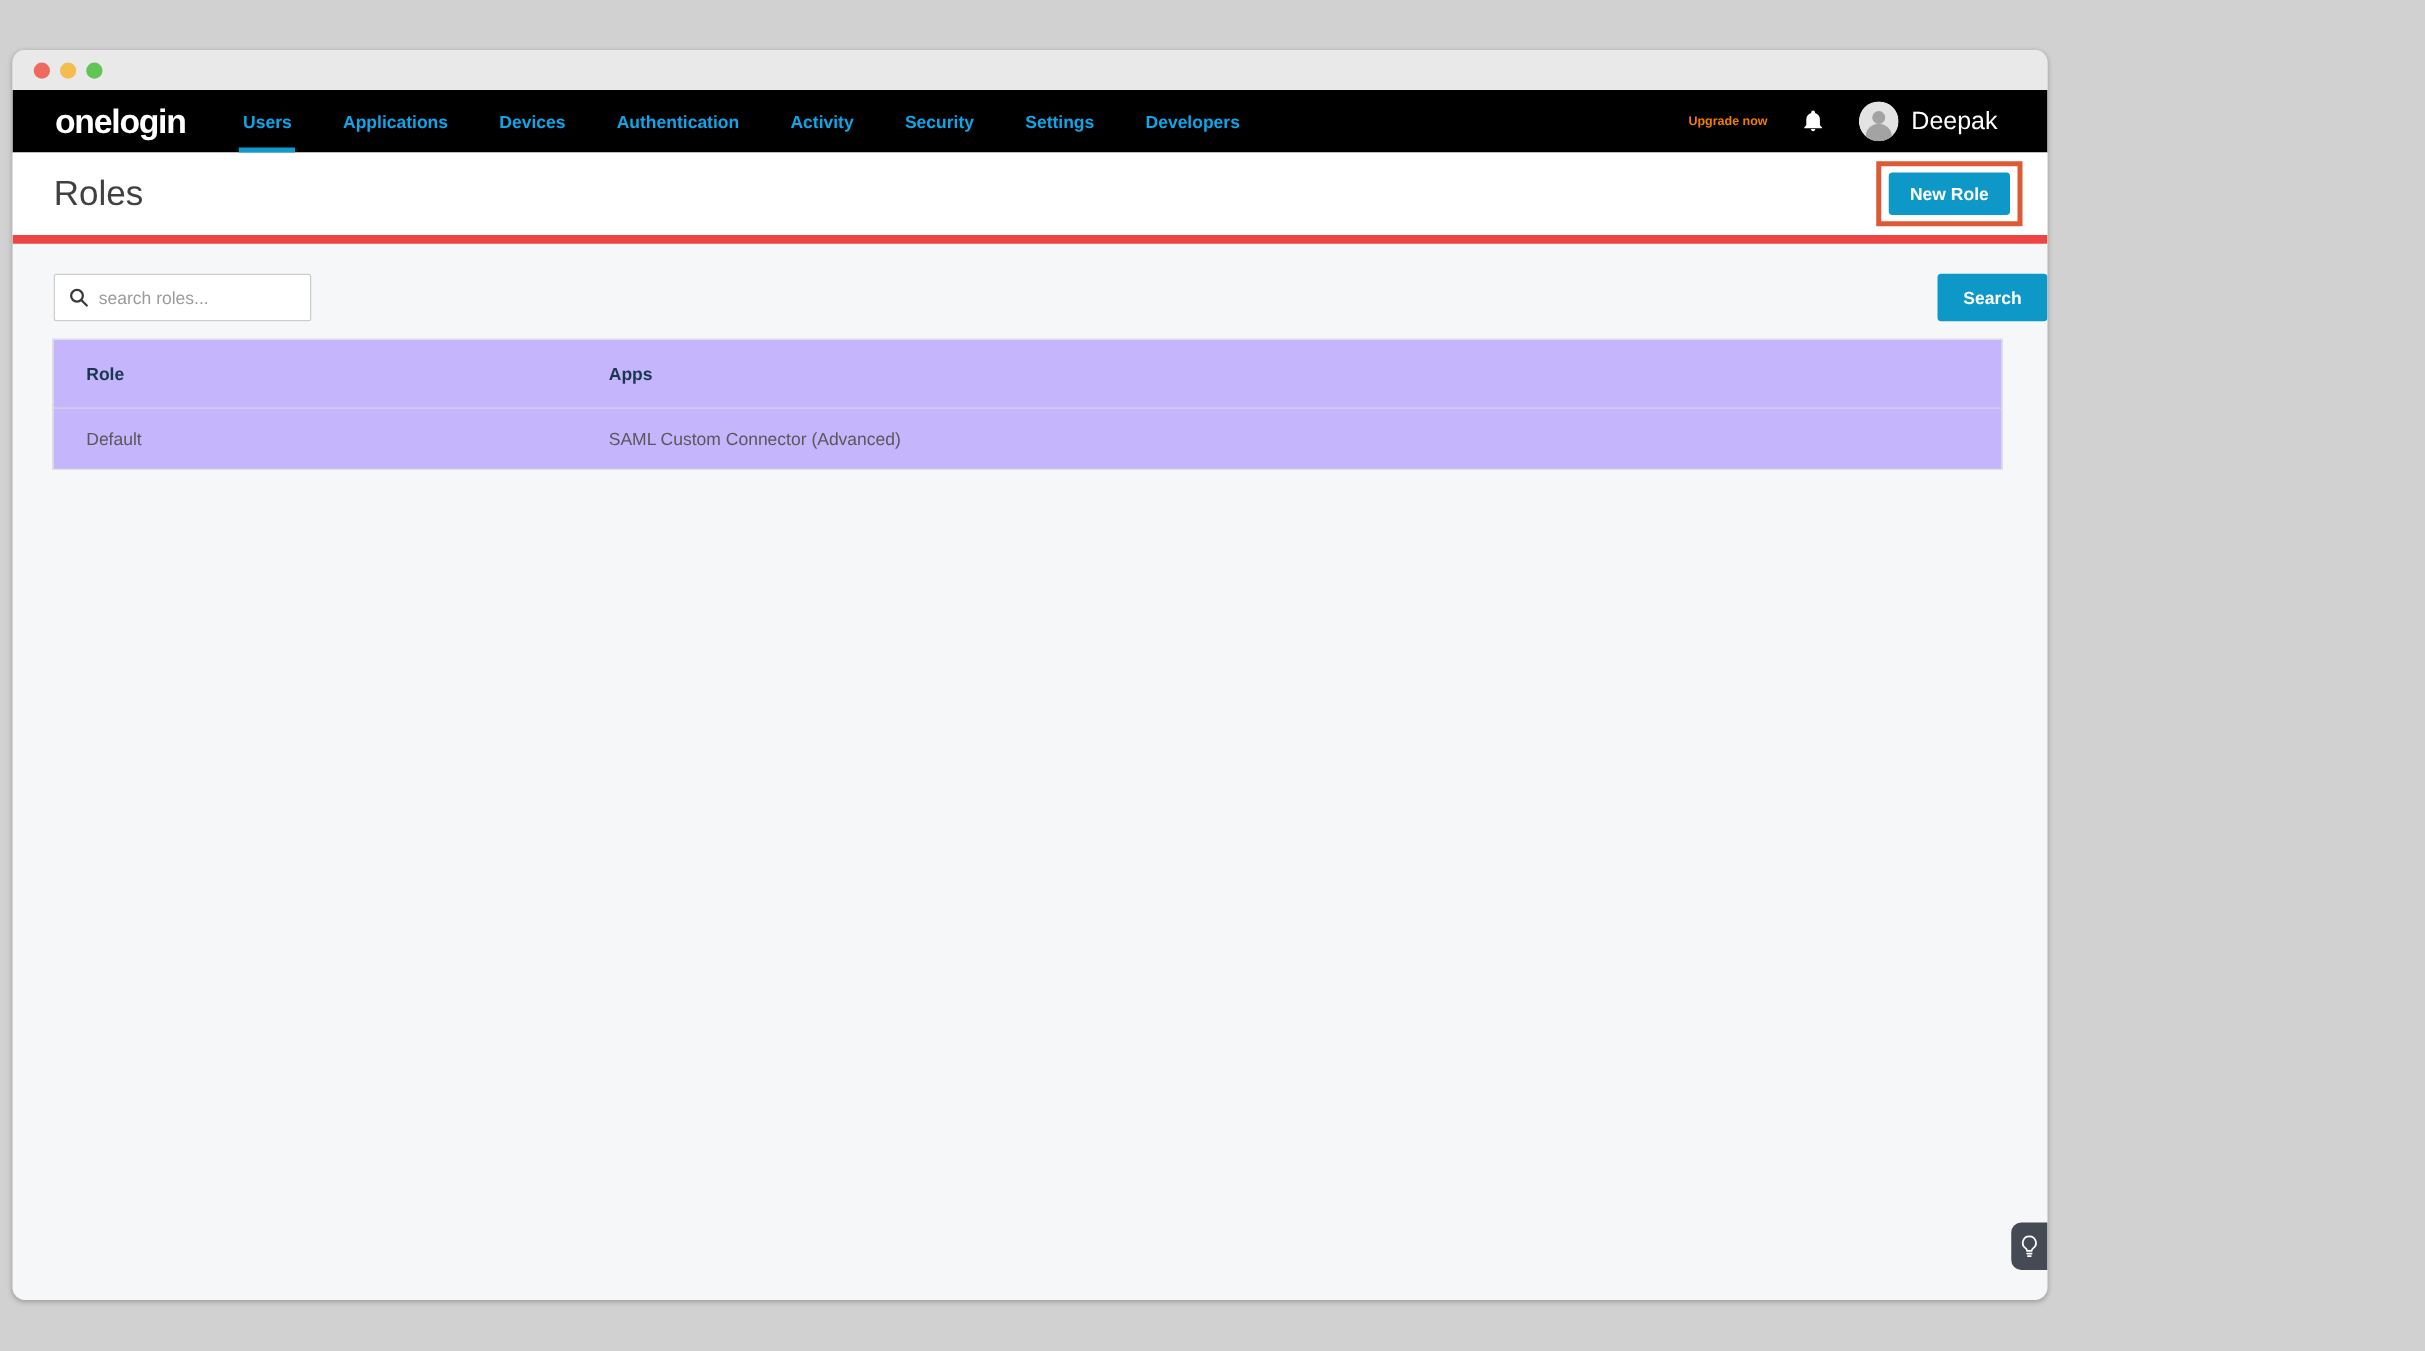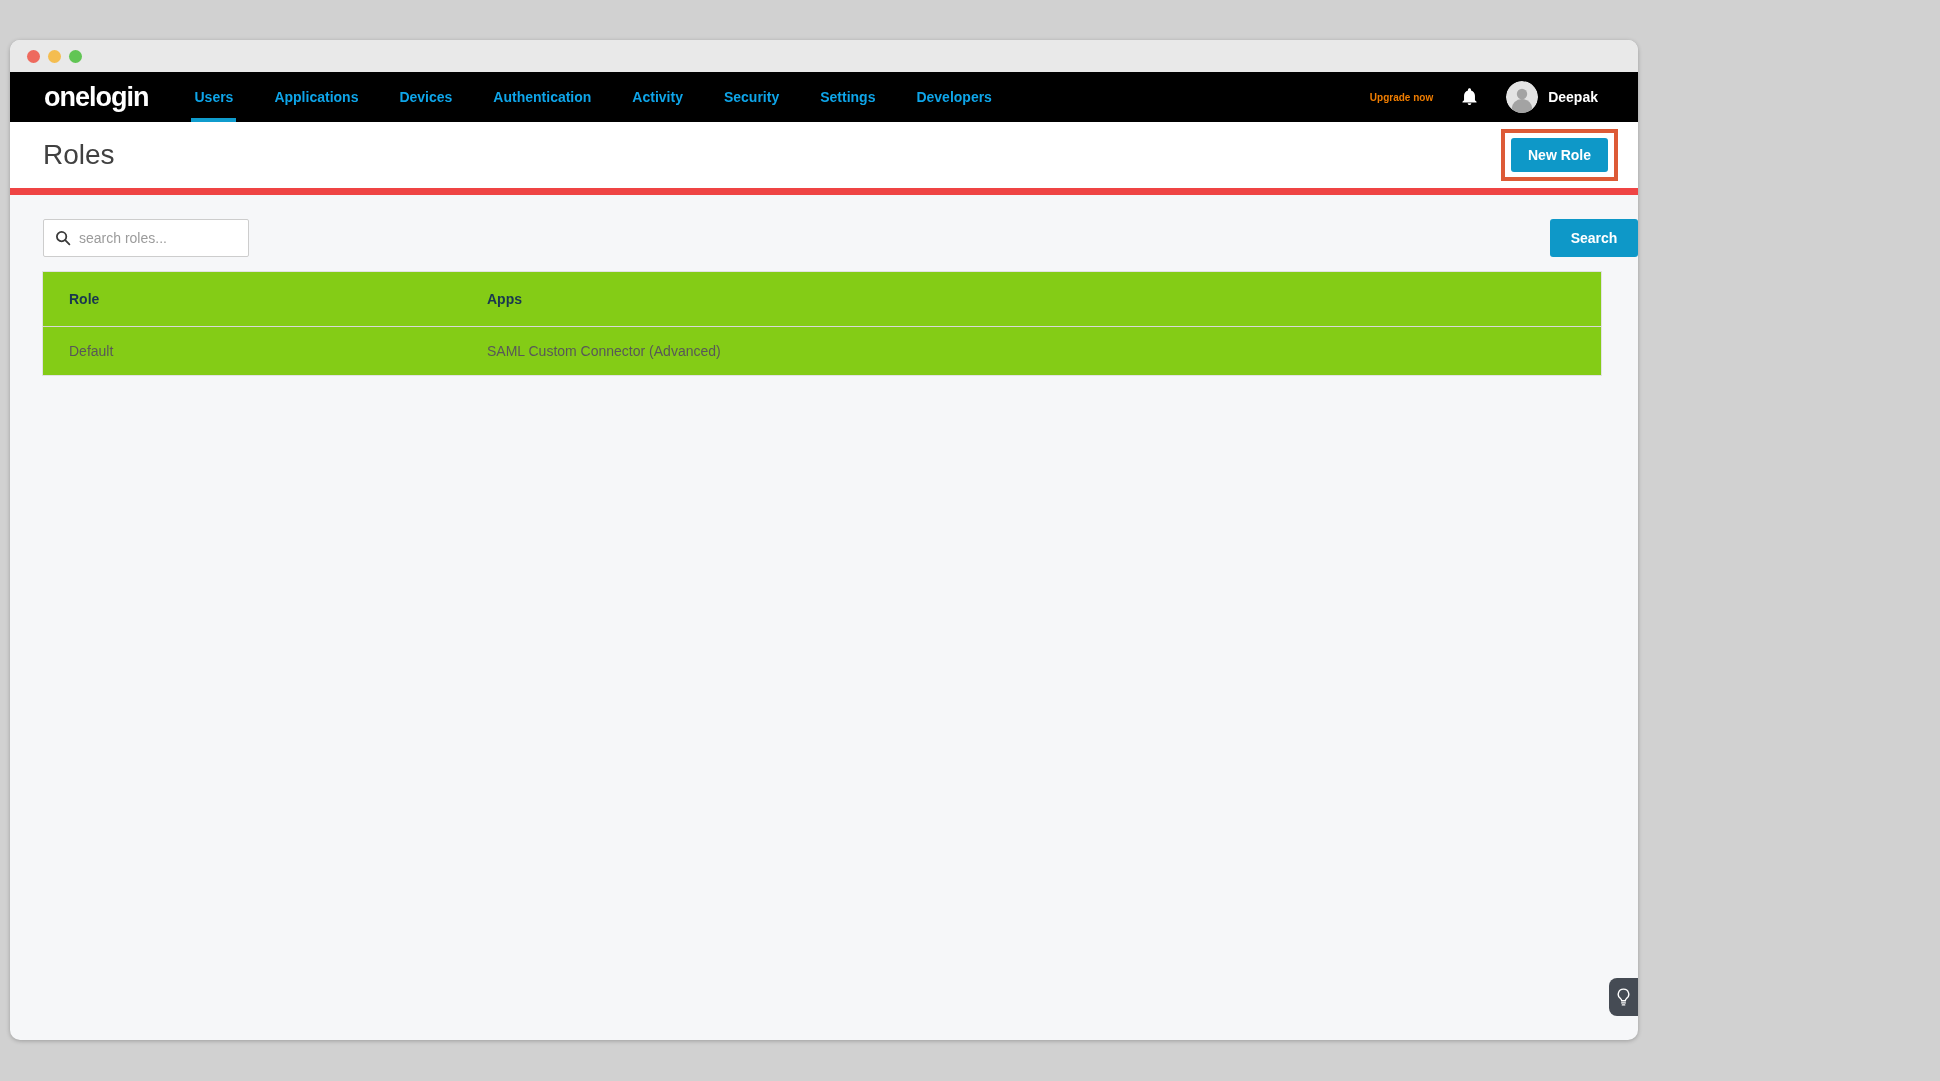--- a/index.html
+++ b/index.html
@@ -45,21 +45,21 @@
   }
   .nav-item.active::after {
     content:""; position:absolute; left:-3px; right:-3px; bottom:0;
     height:4px; background:#0f9ccd;
   }
   .nav-right { margin-left:auto; display:flex; align-items:center; gap:27px; }
   .upgrade { color:#f07d00; font-size:10px; font-weight:700; cursor:pointer; white-space:nowrap; }
   .bell-btn { display:flex; align-items:center; cursor:pointer; }
   .user { display:flex; align-items:center; gap:10px; cursor:pointer; }
   .avatar { width:32px; height:32px; border-radius:50%; overflow:hidden; }
-  .username { color:#fff; font-size:14px; font-weight:700; }
+  .username { color:#fff; font-size:20px; font-weight:400; }
   
   .page-header {
     height:73px; background:#fff; border-bottom:7px solid #ef4444;
     display:flex; align-items:center; justify-content:space-between;
     padding:0 20px 0 33px;
   }
   .page-title { font-size:28px; color:#414141; font-weight:400; }
   .annotation { border:4px solid #dd5a36; padding:5px 6px; }
   .btn {
     background:#0e98c8; color:#fff; border:none; cursor:pointer;
@@ -75,21 +75,21 @@
     display:flex; align-items:center; padding-left:11px;
   }
   .search-box input {
     border:none; outline:none; background:transparent;
     flex:1; min-width:0; margin-left:8px;
     font-family:inherit; font-size:14px; color:#555;
   }
   .search-box input::placeholder { color:#9b9b9b; }
   .btn-search { width:88px; height:38px; margin-left:7px; }
   .table-card {
-    margin:14px 36px 0 32px; background:#84cc16;
+    margin:14px 36px 0 32px; background:#c4b5fd;
     border:1px solid #e2e2e2;
   }
   .thead, .trow {
     display:grid; grid-template-columns:418px 1fr;
     align-items:center; padding-left:26px;
   }
   .thead { height:55px; border-bottom:1px solid #d8d8d8; }
   .th { font-size:14px; font-weight:700; color:#19374f; }
   .trow { height:48px; font-size:14px; color:#585858; cursor:pointer; }
   

